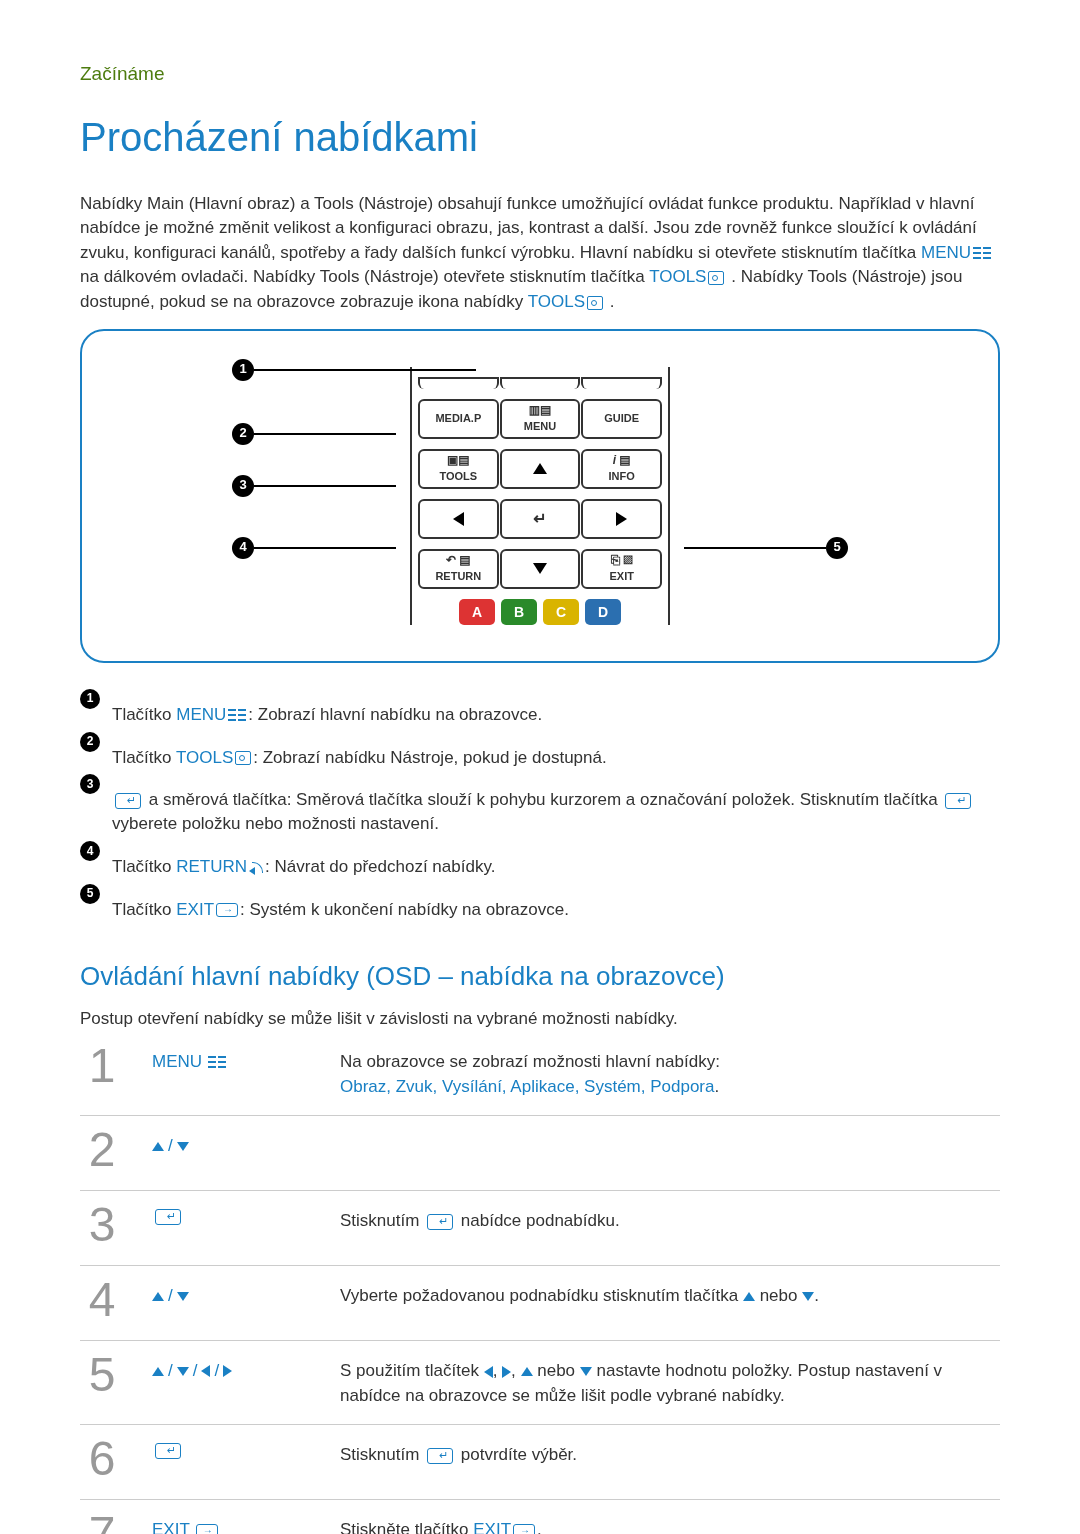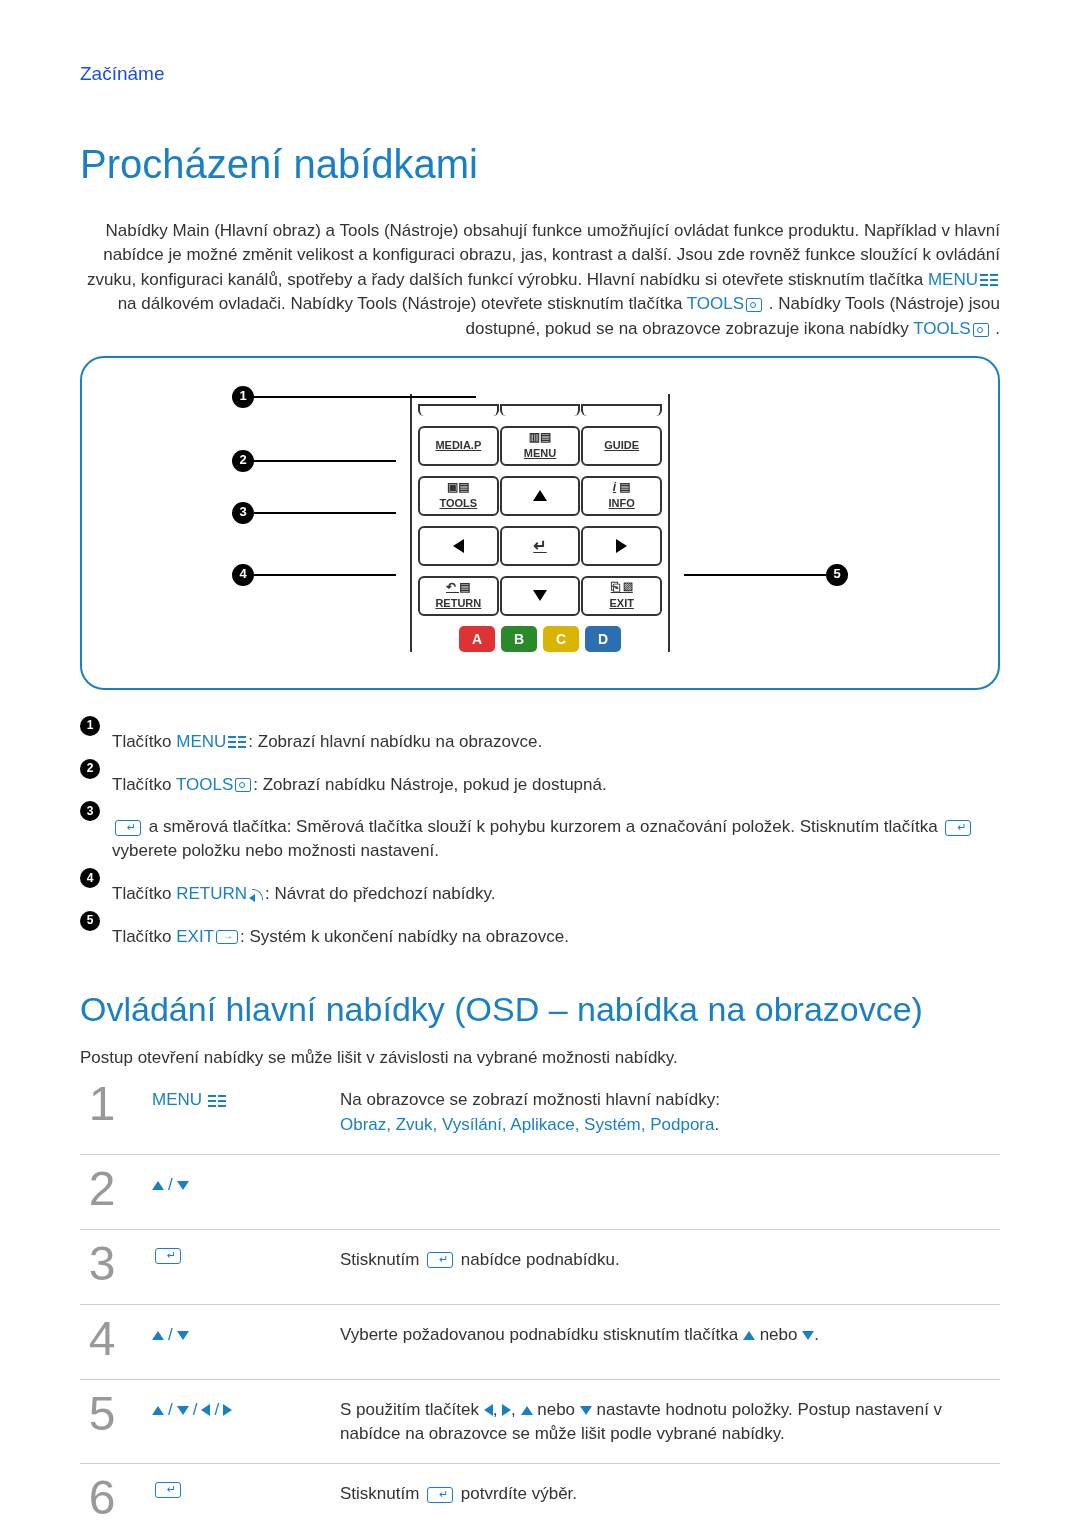--- a/index.html
+++ b/index.html
@@ -6,23 +6,23 @@
   body {
     font-family: Arial, Helvetica, sans-serif;
     background: #fff;
     color: #333;
     width: 1080px;
     margin: 0 auto;
     padding: 60px 80px;
     font-size: 17px;
     line-height: 1.45;
   }
-  .section-label { font-size: 19px; color: #1d4ed8; margin-bottom: 47px; }
+  .section-label { font-size: 19px; color: #4d7c0f; margin-bottom: 20px; }
   .page-title { font-size: 40px; color: #1a80c4; font-weight: normal; margin-bottom: 26px; }
-  .intro { color: #333; margin-bottom: 10px; text-align: right; }
+  .intro { color: #333; margin-bottom: 10px; }
   .kw { color: #1a80c4; }
   .remote-wrap {
     border: 2px solid #1a80c4;
     border-radius: 24px;
     padding: 20px 20px;
     margin: 14px 0 24px 0;
     position: relative;
   }
   .remote-inner {
     display: flex;
@@ -36,21 +36,20 @@
     border-left: 2px solid #333;
     border-right: 2px solid #333;
     padding: 0 6px;
     background: #fff;
   }
   .remote-row {
     display: flex;
     justify-content: space-between;
     margin: 10px 0;
     gap: 1px;
-    text-decoration: underline;
   }
   .btn {
     border: 2px solid #333;
     border-radius: 6px;
     height: 40px;
     display: flex;
     flex-direction: column;
     align-items: center;
     justify-content: center;
     font-size: 11px;
@@ -80,21 +79,21 @@
   .legend-num {
     min-width: 20px; height:20px; border-radius:50%; background:#000; color:#fff;
     font-size:12px; font-weight:bold; display:flex; align-items:center; justify-content:center;
     margin-top:2px;
   }
   .legend-text { flex:1;margin-top:16px; }
   .enter-icon {
     display:inline-block; border:1.5px solid #1a80c4; width:26px; height:16px; border-radius:3px; vertical-align:middle; position:relative; margin:0 3px;
   }
   .enter-icon::after { content:"↵"; color:#1a80c4; font-size:11px; position:absolute; right:4px; top:-1px;}
-  .subheading { font-size: 34px; color:#1a80c4; margin: 36px 0 12px 0; font-weight: normal; }
+  .subheading { font-size: 26px; color:#1a80c4; margin: 36px 0 12px 0; font-weight: normal; }
   .steps-intro { }
   .step-row {
     display:flex; align-items:flex-start; gap: 28px; padding: 10px 0 16px 0; border-top:1px solid #ccc;
   }
   .step-row:first-child{ border-top:none;}
   .step-num { font-size:48px; color:#999; width:44px; text-align:center; line-height:1;}
   .step-key { width:160px; color:#1a80c4; font-weight:normal; padding-top:8px; display:flex; align-items:center; gap:4px; flex-wrap:wrap;}
   .step-desc { flex:1; padding-top:8px; }
   .tri { display:inline-block; width:0; height:0; vertical-align:middle; }
   .tri-up { border-left:6px solid transparent; border-right:6px solid transparent; border-bottom:9px solid #1a80c4; }

